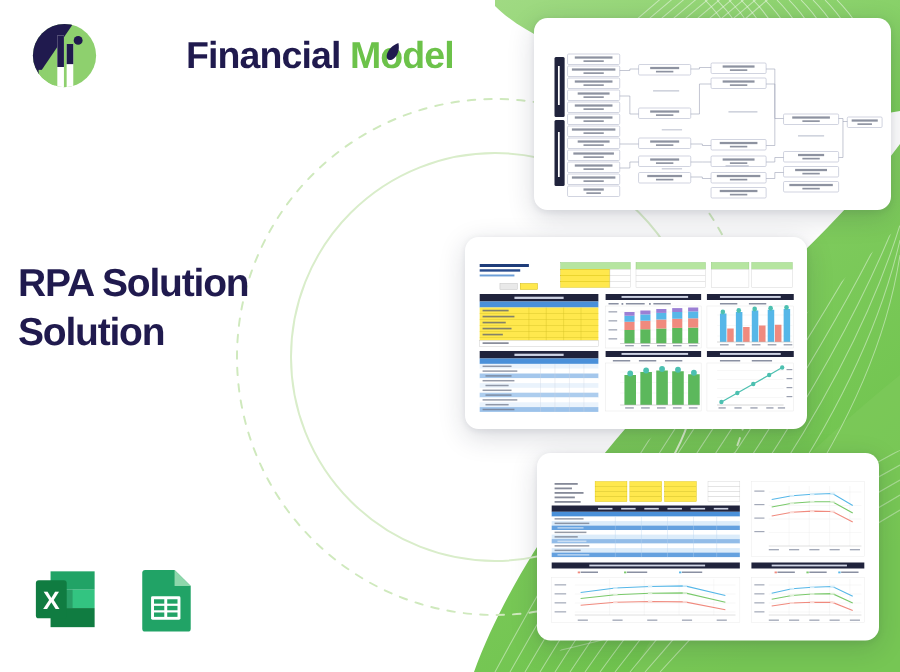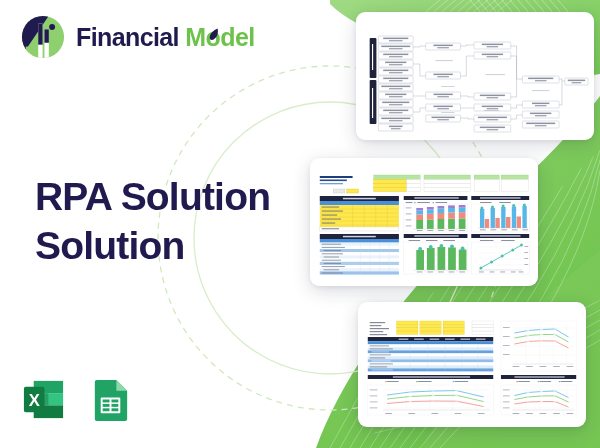--- a/index.html
+++ b/index.html
@@ -19,33 +19,33 @@
   .brand {
     position: absolute; left: 20px; top: 14px;
     display: flex; align-items: center; gap: 10px;
     z-index: 6;
   }
   .brand-mark { width: 46px; height: 46px; display: block; }
   .brand-text {
     font-size: 25px; font-weight: bold; letter-spacing: -0.6px;
     white-space: nowrap; line-height: 1;
   }
-  .brand-text .w1 { color: #201a4e; }
+  .brand-text .w1 { color: #201a4e; margin-left: 48px; }
   .brand-text .w2 { color: #6cc24a; }
   .brand-text .oh { position: relative; display: inline-block; }
   .brand-leaf {
     position: absolute; right: 1px; top: 3px; width: 10px; height: 13px;
   }
 
   
   .headline {
-    position: absolute; left: 35px; top: 172px;
+    position: absolute; left: 12px; top: 172px;
     width: 265px;
     color: #201a4e;
-    font-size: 39px; font-weight: bold;
+    font-size: 26px; font-weight: bold;
     line-height: 1.26; letter-spacing: -0.8px;
     z-index: 6;
   }
 
   
   .filetypes {
     position: absolute; left: 20px; top: 376px;
     display: flex; gap: 20px; align-items: center; z-index: 6;
   }
   .ft { width: 47px; height: 47px; display:block; }

